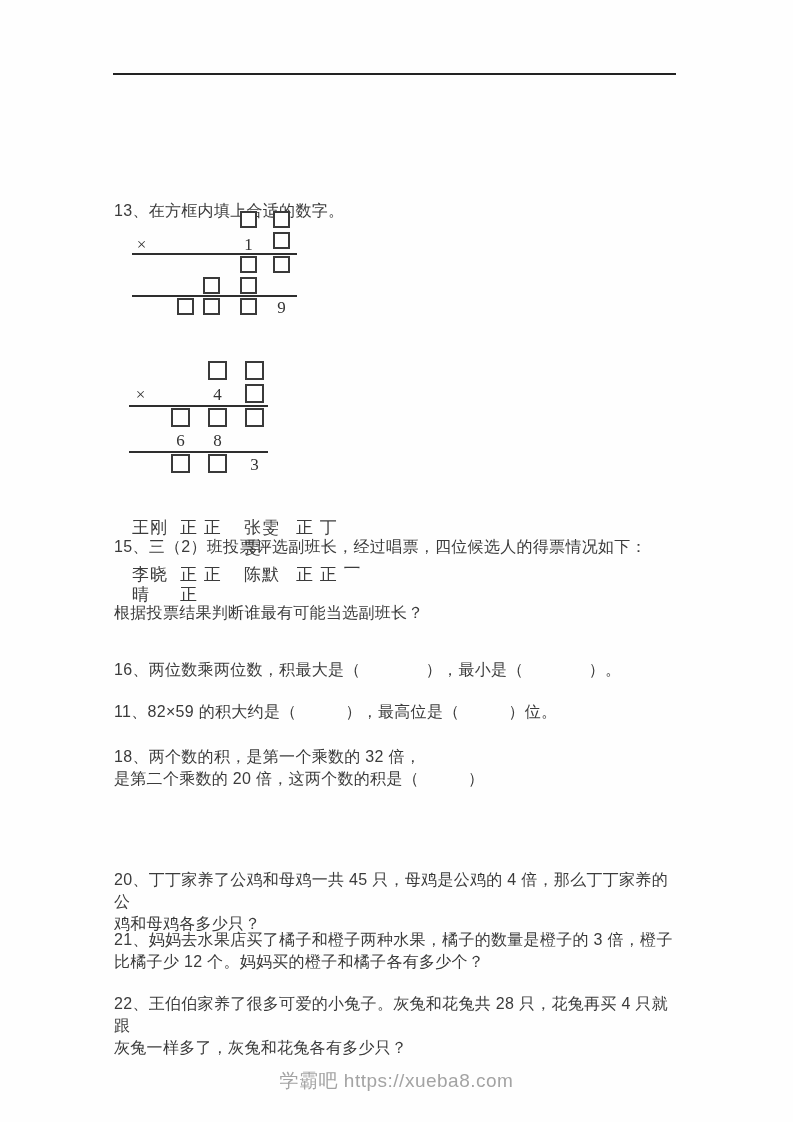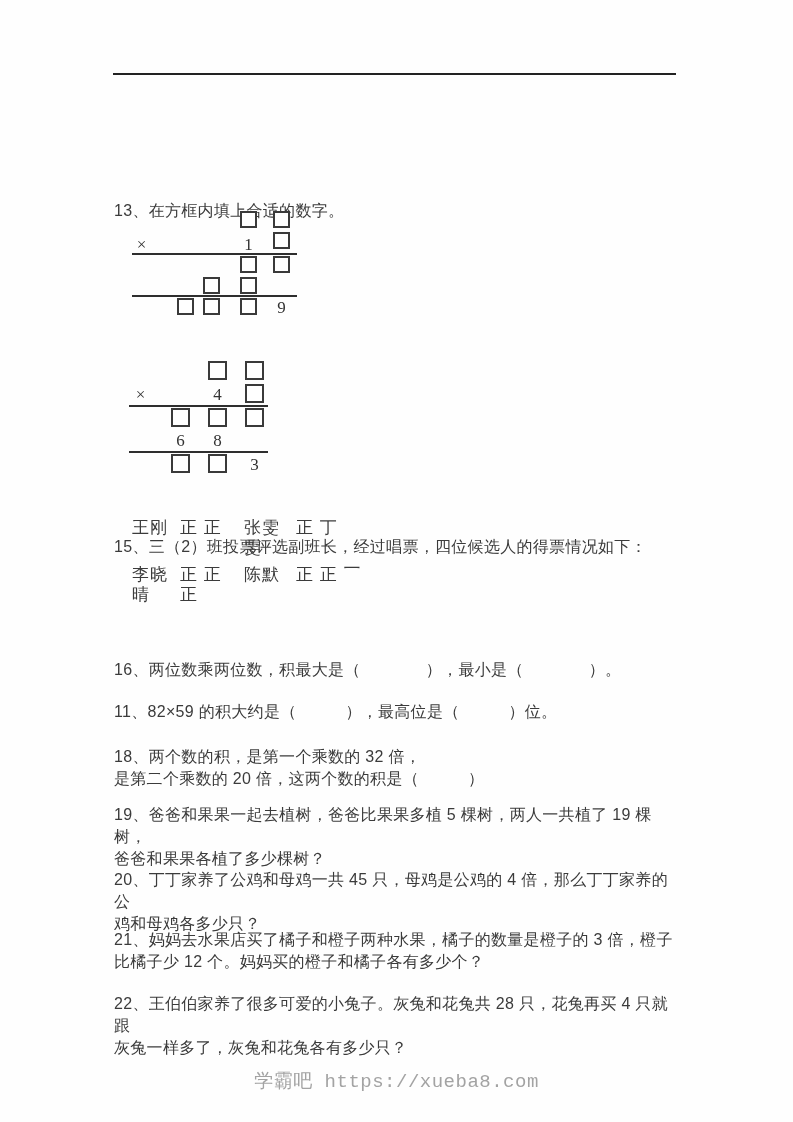--- a/index.html
+++ b/index.html
@@ -18,21 +18,21 @@
   .raised{display:inline-block;transform:translateY(-6px);}
   .diagram-layer{position:absolute;left:0;top:0;width:793px;height:1122px;pointer-events:none;}
   .dbox{position:absolute;box-sizing:border-box;border:2px solid #3a3a3a;background:#fff;}
   .dline{position:absolute;height:2px;background:#2e2e2e;}
   .dch{
     position:absolute;text-align:center;color:#333;
     font-family:"Liberation Serif",serif;font-size:17px;line-height:18px;
   }
   .footer{
     position:absolute;left:0;top:1068px;width:100%;text-align:center;
-    font-size:19px;letter-spacing:.5px;color:#a3a3a3;font-family:Liberation Mono, monospace;
+    font-size:19px;letter-spacing:.5px;color:#a3a3a3;
   }
 </style>
 </head>
 <body>
 
 <div class="page">
 
   <div class="top-rule"></div>
 
   <p class="txt" style="top:184px">13、在方框内填上合适的数字。</p>
@@ -80,34 +80,31 @@
     <span>王刚</span>
     <span>正 正</span>
     <span>张雯雯</span>
     <span><span>正 丁</span><span class="raised"></span></span>
     <span>李晓晴</span>
     <span>正 正 正</span>
     <span>陈默</span>
     <span><span>正 正 </span><span class="raised">一</span></span>
   </div>
 
+  <p class="txt" style="top:586px">根据投票结果判断谁最有可能当选副班长？</p>
 
   <p class="txt" style="top:643px">16、两位数乘两位数，积最大是（　　　　），最小是（　　　　）。</p>
 
   <p class="txt" style="top:685px">11、82×59 的积大约是（　　　），最高位是（　　　）位。</p>
 
   <p class="txt" style="top:730px">
     <span class="ln">18、两个数的积，是第一个乘数的 32 倍，</span>
     <span class="ln">是第二个乘数的 20 倍，这两个数的积是（　　　）</span>
   </p>
 
-  <p class="txt" style="top:788px">
-    <span class="ln">19、爸爸和果果一起去植树，爸爸比果果多植 5 棵树，两人一共植了 19 棵树，</span>
-    <span class="ln">爸爸和果果各植了多少棵树？</span>
-  </p>
 
   <p class="txt" style="top:853px">
     <span class="ln">20、丁丁家养了公鸡和母鸡一共 45 只，母鸡是公鸡的 4 倍，那么丁丁家养的公</span>
     <span class="ln">鸡和母鸡各多少只？</span>
   </p>
 
   <p class="txt" style="top:913px">
     <span class="ln">21、妈妈去水果店买了橘子和橙子两种水果，橘子的数量是橙子的 3 倍，橙子</span>
     <span class="ln">比橘子少 12 个。妈妈买的橙子和橘子各有多少个？</span>
   </p>

